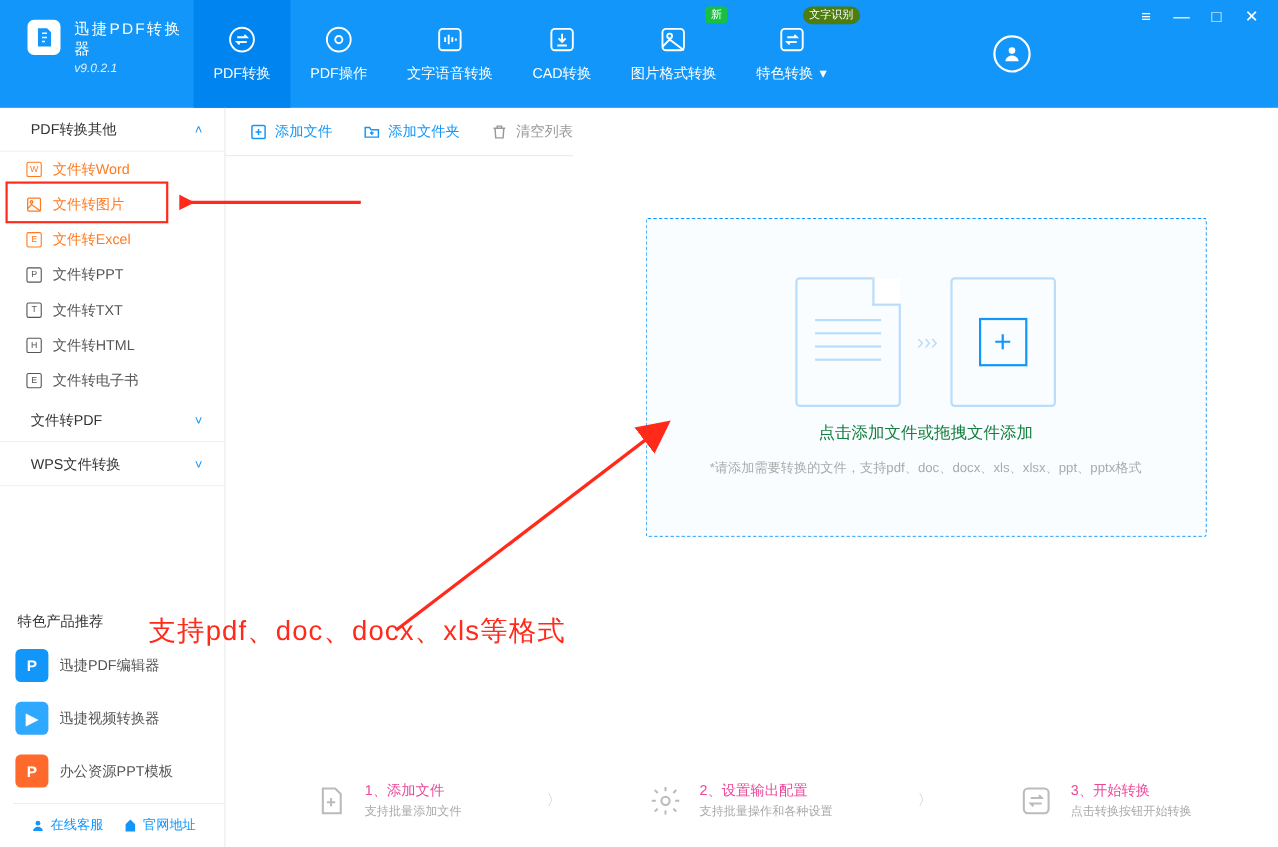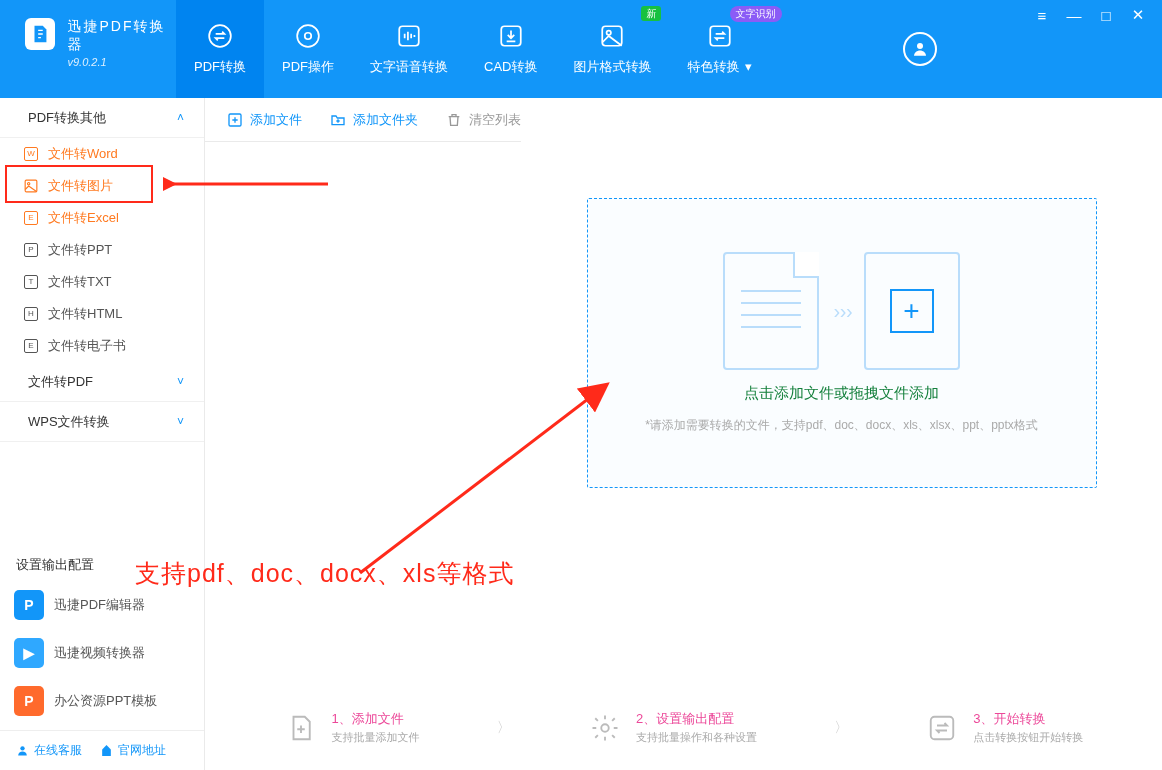--- a/index.html
+++ b/index.html
@@ -14,21 +14,21 @@
 .logo-version { font-size: 11px; opacity: 0.85; margin-top: 2px; font-style: italic; }
 
 .tabs { display: flex; height: 100%; }
 .tab { display: flex; flex-direction: column; align-items: center; justify-content: center; padding: 0 18px; color: #fff; font-size: 13px; cursor: pointer; position: relative; gap: 8px; }
 .tab.active { background: #0084f0; }
 .tab-icon { width: 28px; height: 28px; display: flex; align-items: center; justify-content: center; }
 .tab-icon svg { width: 26px; height: 26px; stroke: #fff; fill: none; stroke-width: 1.6; }
 .tab-label { white-space: nowrap; }
 .tab .dropdown-icon { margin-left: 2px; }
 .badge-new { position: absolute; top: 6px; right: 8px; background: #17c13f; color: #fff; font-size: 10px; padding: 1px 5px; border-radius: 3px; line-height: 13px; }
-.badge-ocr { position: absolute; top: 6px; right: -12px; background: #8b5cf6; color: #fff; font-size: 10px; padding: 1px 6px; border-radius: 8px; line-height: 14px; }
+.badge-ocr { position: absolute; top: 6px; right: -12px; background: #4d7c0f; color: #fff; font-size: 10px; padding: 1px 6px; border-radius: 8px; line-height: 14px; }
 
 .user-area { position: absolute; right: 225px; top: 0; height: 100%; display: flex; align-items: center; }
 .user-icon { width: 34px; height: 34px; border: 2px solid #fff; border-radius: 50%; display: flex; align-items: center; justify-content: center; }
 .user-icon svg { width: 18px; height: 18px; fill: #fff; }
 
 .window-controls { position: absolute; right: 15px; top: 6px; display: flex; gap: 14px; color: #fff; align-items: center; }
 .window-controls .wc { cursor: pointer; font-size: 15px; width: 18px; text-align: center; }
 
 .body-area { display: flex; height: calc(100% - 98px); }
 .sidebar { width: 205px; border-right: 1px solid #eaeaea; display: flex; flex-direction: column; position: relative; }
@@ -37,21 +37,21 @@
 .side-group-header.first { border-top: none; }
 .chevron { color: #1296f9; font-size: 12px; }
 .side-item { height: 32px; display: flex; align-items: center; padding-left: 24px; gap: 10px; font-size: 13px; color: #555; cursor: pointer; }
 .side-item.orange { color: #ff7a21; }
 .side-item .si-icon { width: 14px; height: 14px; border: 1px solid currentColor; border-radius: 2px; display: flex; align-items: center; justify-content: center; font-size: 8px; line-height: 1; }
 .side-item .si-icon.img { border: none; }
 
 .featured-title { padding: 0 16px; font-size: 13px; color: #333; margin-top: auto; margin-bottom: 12px; }
 .featured-item { height: 38px; margin: 0 14px 10px; display: flex; align-items: center; gap: 10px; font-size: 13px; color: #555; cursor: pointer; }
 .featured-item .fi-icon { width: 30px; height: 30px; border-radius: 5px; display: flex; align-items: center; justify-content: center; color: #fff; font-size: 14px; font-weight: bold; }
-.footer-links { height: 40px; border-top: 1px solid #eee; display: flex; align-items: center; gap: 18px; padding: 0 16px; font-size: 12px; color: #1296f9; }
+.footer-links { height: 40px; border-top: 1px solid #eee; display: flex; align-items: center; gap: 18px; padding: 0 16px; font-size: 12px; color: #1296f9; margin-left: 12px; }
 .footer-links span { display: flex; align-items: center; gap: 5px; cursor: pointer; }
 
 .main { flex: 1; display: flex; flex-direction: row; position: relative; }
 .toolbar { height: 44px; border-bottom: 1px solid #eaeaea; display: flex; align-items: center; padding-left: 22px; gap: 28px; font-size: 13px; }
 .toolbar-btn { display: flex; align-items: center; gap: 7px; cursor: pointer; color: #1296f9; }
 .toolbar-btn.gray { color: #999; }
 .tb-icon { width: 16px; height: 16px; display: flex; align-items: center; justify-content: center; }
 
 .dropzone { margin: 100px auto 0; width: 510px; height: 290px; border: 1px dashed #1296f9; border-radius: 2px; display: flex; flex-direction: column; align-items: center; justify-content: center; gap: 14px; background: #fafdff; }
 .drop-graphics { display: flex; align-items: center; gap: 14px; }
@@ -215,21 +215,21 @@
     </div>
     <div class="side-group-header">
       <span>文件转PDF</span>
       <span class="chevron">˅</span>
     </div>
     <div class="side-group-header">
       <span>WPS文件转换</span>
       <span class="chevron">˅</span>
     </div>
 
-    <div class="featured-title">设置输出配置</div>
+    <div class="featured-title">特色产品推荐</div>
     <div class="featured-item">
       <div class="fi-icon" style="background:#1296f9">P</div>
       <span>迅捷PDF编辑器</span>
     </div>
     <div class="featured-item">
       <div class="fi-icon" style="background:#2fa8ff">▶</div>
       <span>迅捷视频转换器</span>
     </div>
     <div class="featured-item">
       <div class="fi-icon" style="background:#ff6a2c">P</div>

